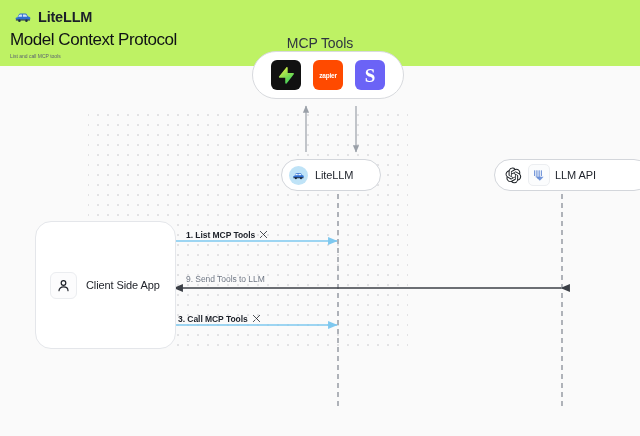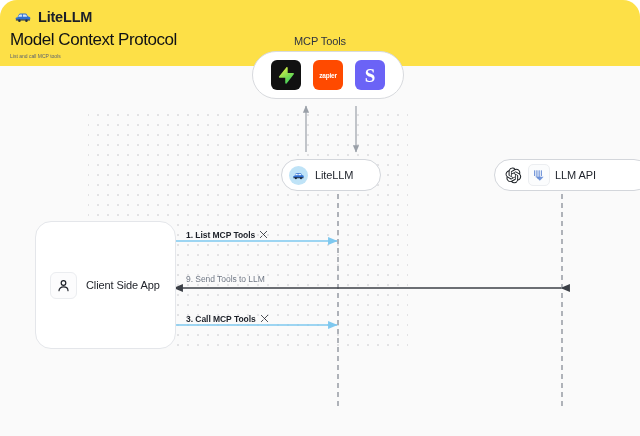--- a/index.html
+++ b/index.html
@@ -13,22 +13,21 @@
     overflow: hidden;
     background: #ffffff;
     font-family: "Liberation Sans", sans-serif;
     -webkit-font-smoothing: antialiased;
   }
 
   #root {
     position: relative;
     width: 640px;
     height: 436px;
-    background: #fde047;
-    border-radius: 17px;
+    background: #bef264;
   }
 
   
   .brand {
     position: absolute;
     left: 14px;
     top: 7px;
     display: flex;
     align-items: center;
     gap: 6px;
@@ -127,21 +126,21 @@
     overflow: visible;
   }
 
   
   .mcp-title {
     position: absolute;
     left: 0;
     top: 35px;
     width: 640px;
     text-align: center;
-    font-size: 11px;
+    font-size: 14px;
     font-weight: 500;
     color: #2f3440;
     letter-spacing: -0.1px;
   }
   .mcp-box {
     position: absolute;
     left: 252px;
     top: 51px;
     width: 152px;
     height: 48px;
@@ -279,21 +278,21 @@
     display: flex;
     align-items: flex-start;
     gap: 4px;
     font-size: 8.5px;
     font-weight: 600;
     letter-spacing: -0.05px;
     white-space: nowrap;
   }
   .arrow-label.step1 { left: 186px; top: 230px; color: #1d2129; }
   .arrow-label.step2 { left: 186px; top: 274px; color: #707885; font-weight: 500; }
-  .arrow-label.step3 { left: 186px; top: 314px; color: #1d2129; }
+  .arrow-label.step3 { left: 178px; top: 314px; color: #1d2129; }
   .tools-glyph {
     width: 9px;
     height: 9px;
     display: inline-block;
     flex: 0 0 auto;
   }
 </style>
 </head>
 <body>
 

